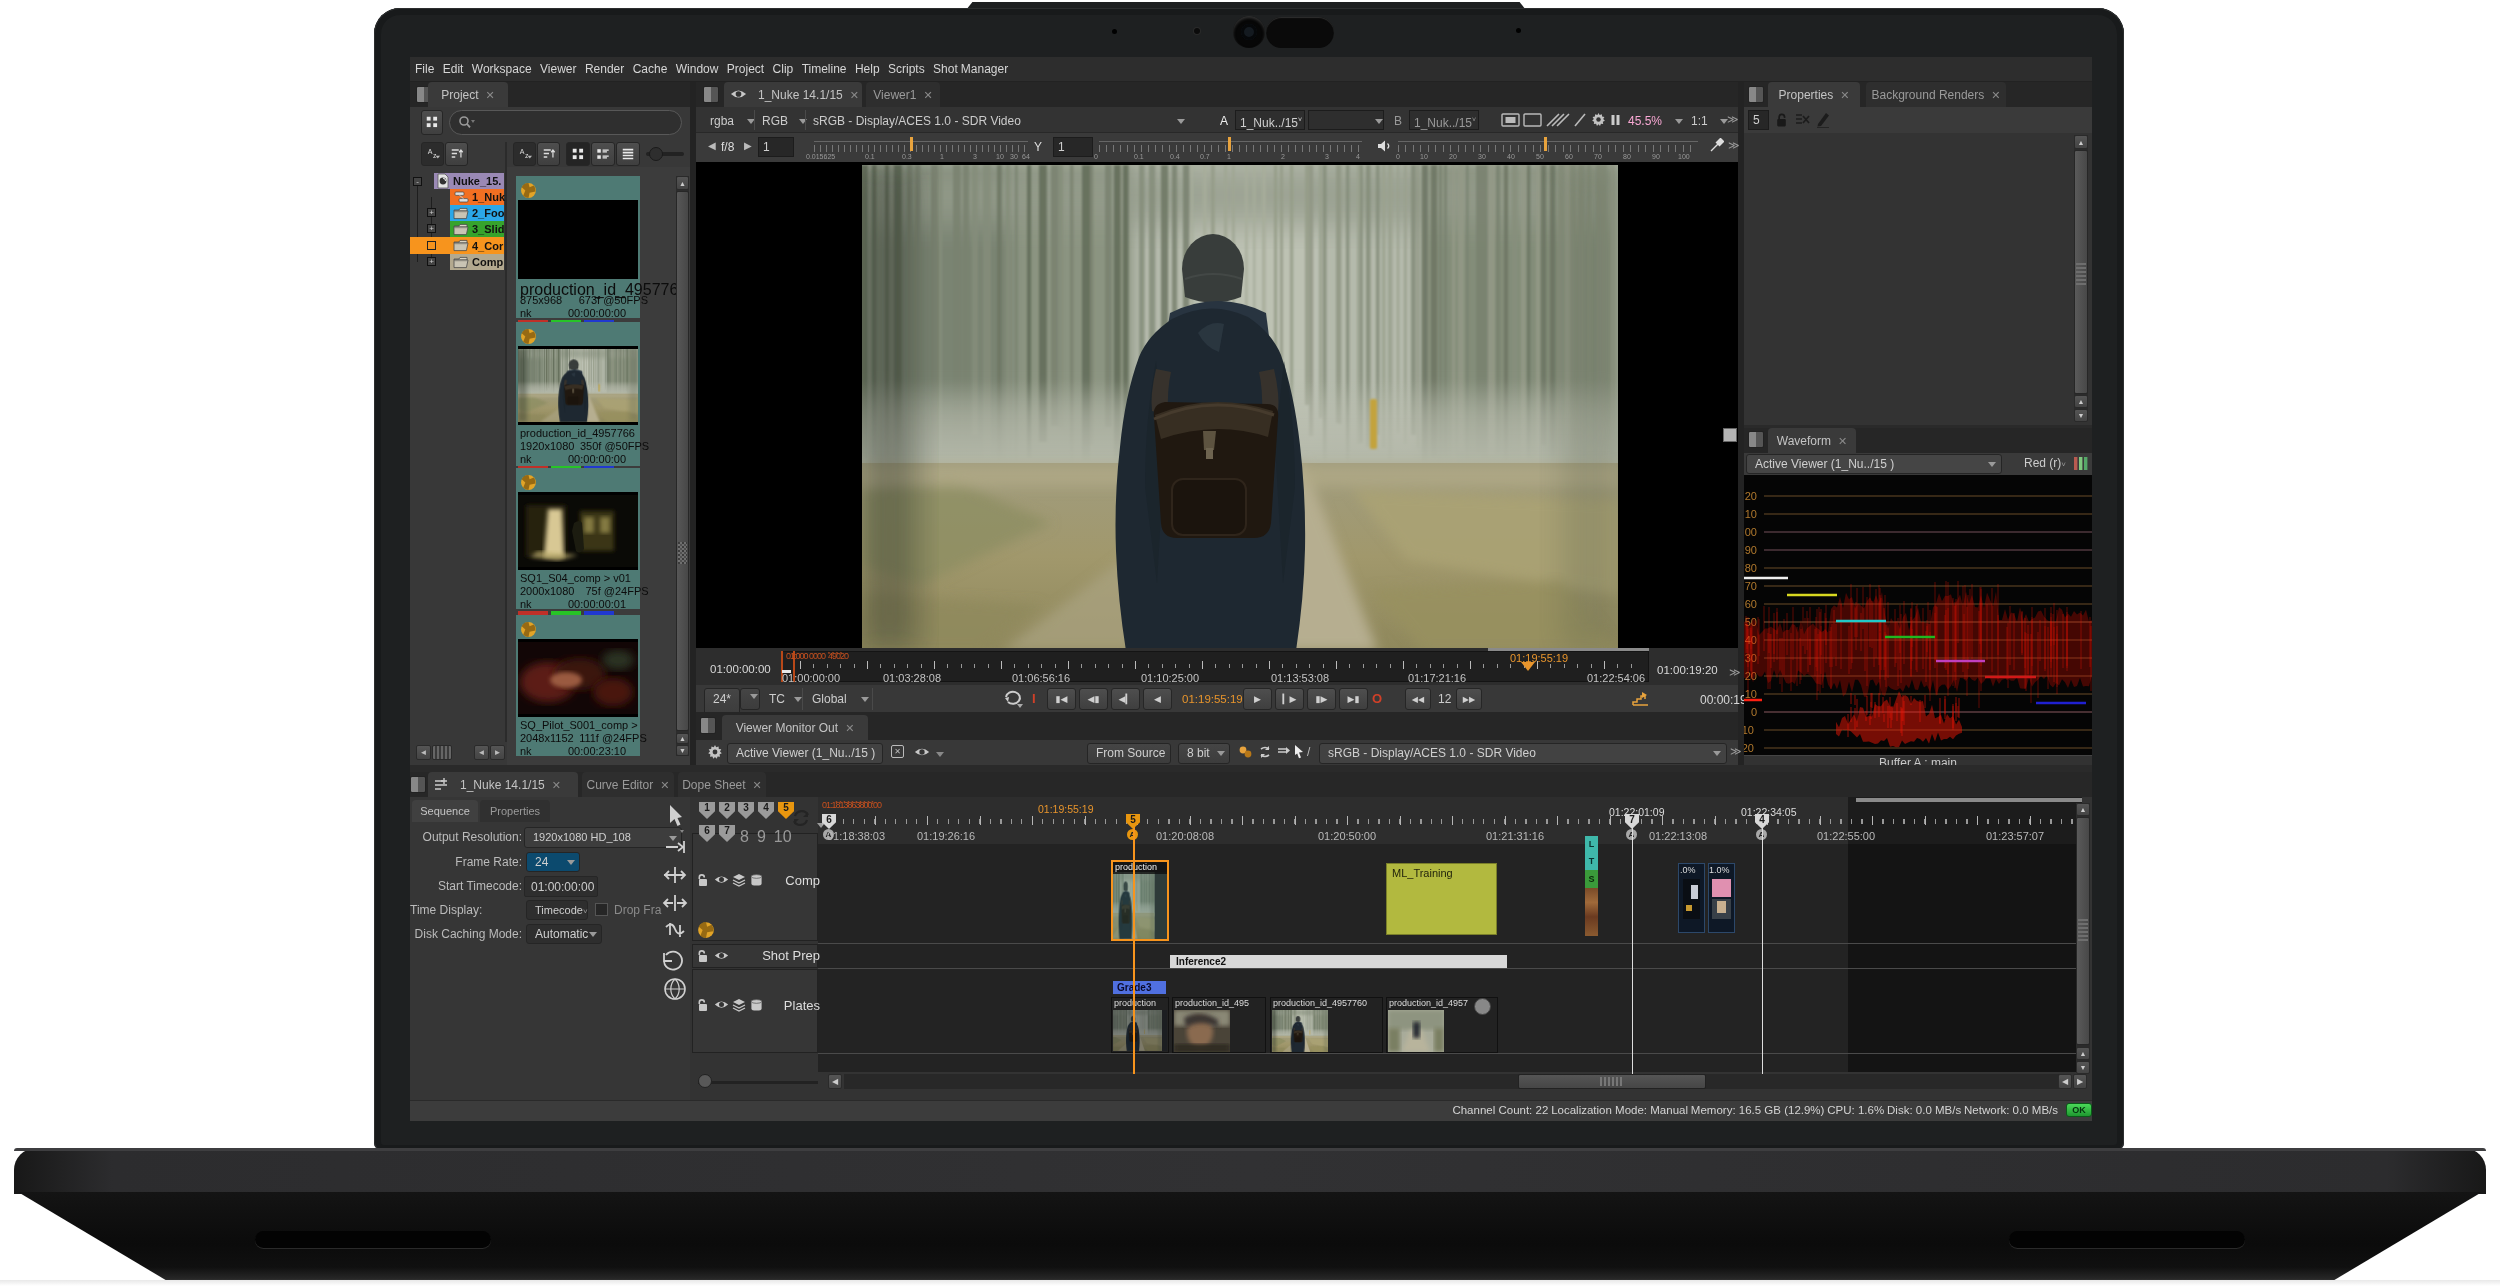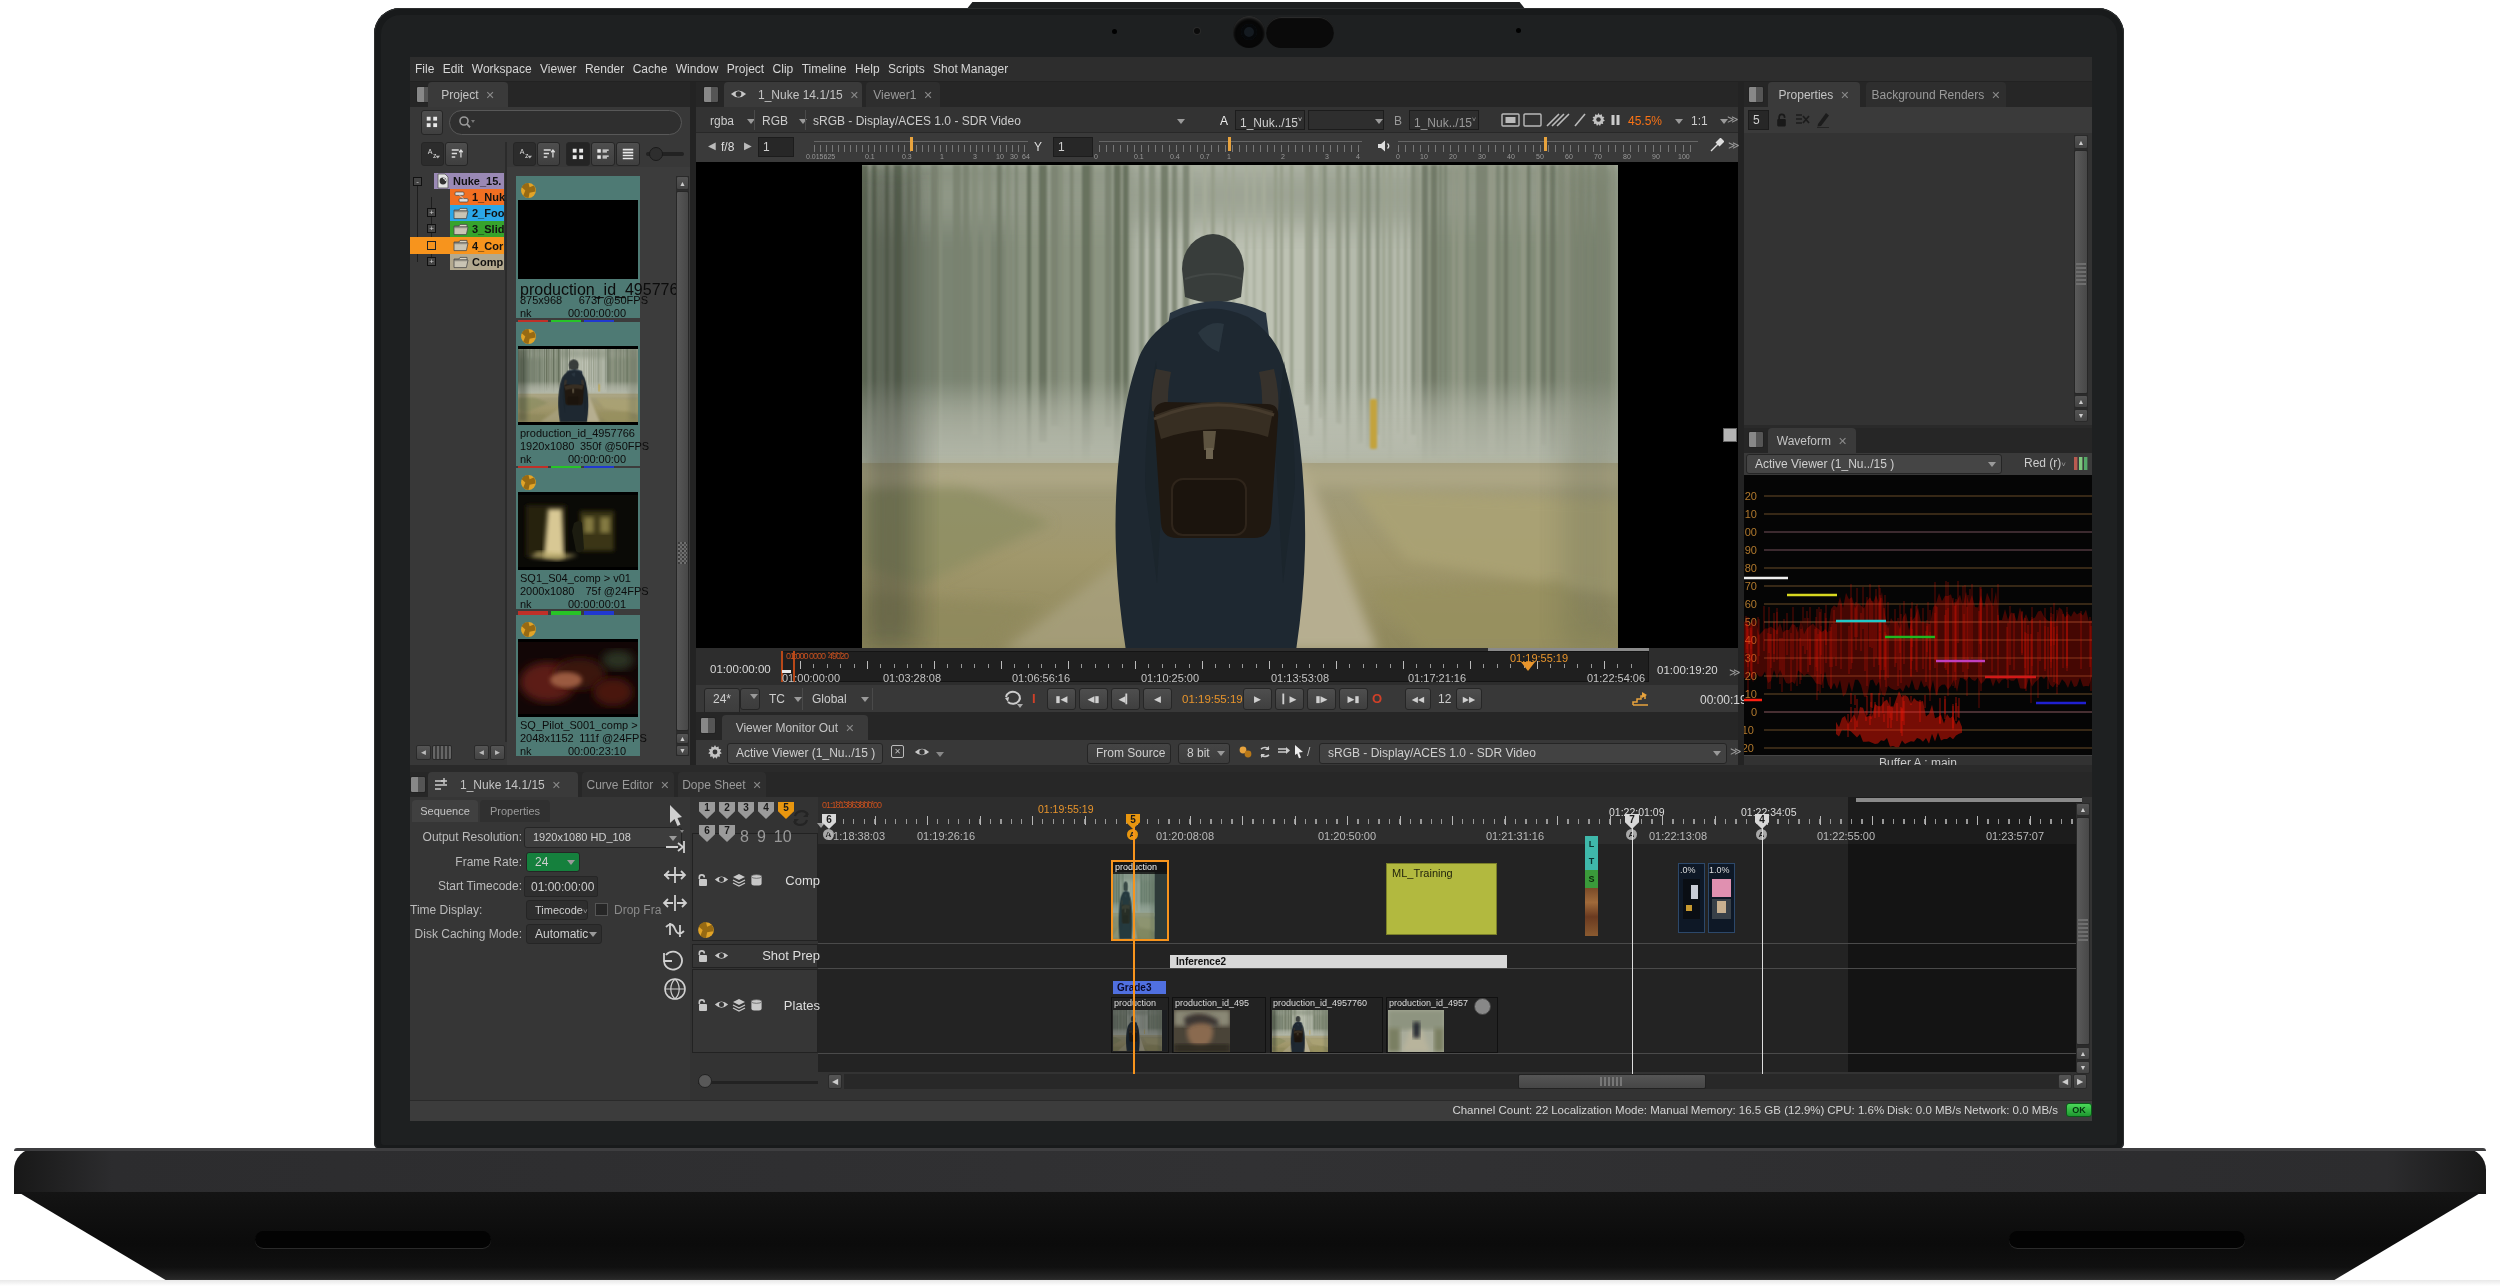--- a/index.html
+++ b/index.html
@@ -493,21 +493,21 @@
  <rect x="23" y="2" width="17" height="12" rx="1" fill="none" stroke="#bbb" stroke-width="1.4"></rect>
  <g stroke="#bbb" stroke-width="1.6">
         <path d="M46 14 L58 2 M51 14 L63 2 M56 14 L68 2"></path>
       </g>
  <path d="M74 14 L84 2" stroke="#bbb" stroke-width="1.6"></path>
  <g>
         <use href="#gearicon" x="90" width="15" height="15"></use>
       </g>
  <path d="M112 3 v10 M117 3 v10" stroke="#ccc" stroke-width="3"></path>
 </svg>
-<div class="lbl" style="left:1218px;top:57px;font-size:12px;color:#f97316">45.5%</div>
+<div class="lbl" style="left:1218px;top:57px;font-size:12px;color:#f9a8d4">45.5%</div>
     <div class="caret a" style="left:1260px;top:62px"></div>
 <div class="lbl" style="left:1281px;top:57px;font-size:12px;color:#ccc">1:1</div>
     <div class="caret a" style="left:1305px;top:62px"></div>
 <div class="chev" style="left:1317px;top:56px;font-size:11px">≫</div>
 
 <div class="lbl" style="left:298px;top:83px;color:#bbb;font-size:10px">◀</div>
 <div class="lbl" style="left:311px;top:83px;color:#ddd;font-size:12px">f/8</div>
 <div class="lbl" style="left:334px;top:83px;color:#bbb;font-size:10px">▶</div>
 <div class="inp" style="left:348px;top:80px;width:36px;height:20px">1</div>
 <div class="a" style="left:404px;top:88px;width:214px;height:7px;background:repeating-linear-gradient(90deg,#777 0 1px,transparent 1px 6px)"></div>
@@ -763,21 +763,21 @@
     </svg>
 <div class="tabi" style="left:172px;top:715px;width:92px">Curve Editor<span class="x">✕</span></div>
 <div class="tabi" style="left:268px;top:715px;width:88px">Dope Sheet<span class="x">✕</span></div>
 
 <div class="a" style="left:0;top:740px;width:280px;height:303px;background:#363636"></div>
 <div class="tab" style="left:2px;top:743px;width:66px;height:22px;line-height:22px;background:#404040;font-size:11px">Sequence</div>
 <div class="tabi" style="left:70px;top:743px;width:70px;height:22px;line-height:22px;background:#303030;font-size:11px">Properties</div>
 <div class="lbl" style="left:0;top:773px;width:112px;text-align:right;color:#bbb">Output Resolution:</div>
 <div class="drop" style="left:114px;top:770px;width:158px;height:21px;line-height:19px;background:#3d3d3d;font-size:11px">1920x1080 HD_108<span class="caret" style="float:right;margin:8px 4px 0 0"></span></div>
 <div class="lbl" style="left:0;top:798px;width:112px;text-align:right;color:#bbb">Frame Rate:</div>
-<div class="drop" style="left:116px;top:795px;width:54px;height:20px;line-height:18px;background:#15803d">24<span class="caret" style="float:right;margin:7px 4px 0 0"></span></div>
+<div class="drop" style="left:116px;top:795px;width:54px;height:20px;line-height:18px;background:#0c4a6e">24<span class="caret" style="float:right;margin:7px 4px 0 0"></span></div>
 <div class="lbl" style="left:0;top:822px;width:112px;text-align:right;color:#bbb">Start Timecode:</div>
 <div class="a" style="left:114px;top:819px;width:74px;height:21px;background:#2e2e2e;border:1px solid #262626;border-radius:2px"></div>
     <div class="lbl" style="left:121px;top:823px;color:#ccc">01:00:00:00</div>
 <div class="lbl" style="left:0;top:846px;width:112px;color:#bbb">Time Display:</div>
 <div class="drop" style="left:116px;top:843px;width:62px;height:20px;line-height:18px;background:#2e2e2e;font-size:11px">Timecode<span style="font-size:8px;color:#999">˅</span></div>
 <div class="a" style="left:185px;top:846px;width:13px;height:13px;background:#262626;border:1px solid #555"></div>
 <div class="lbl" style="left:204px;top:846px;color:#8a8a8a">Drop Fra</div>
 <div class="lbl" style="left:0;top:870px;width:112px;text-align:right;color:#bbb">Disk Caching Mode:</div>
 <div class="drop" style="left:116px;top:867px;width:76px;height:20px;line-height:18px;background:#2e2e2e">Automatic<span class="caret" style="float:right;margin:7px 4px 0 0"></span></div>
 

